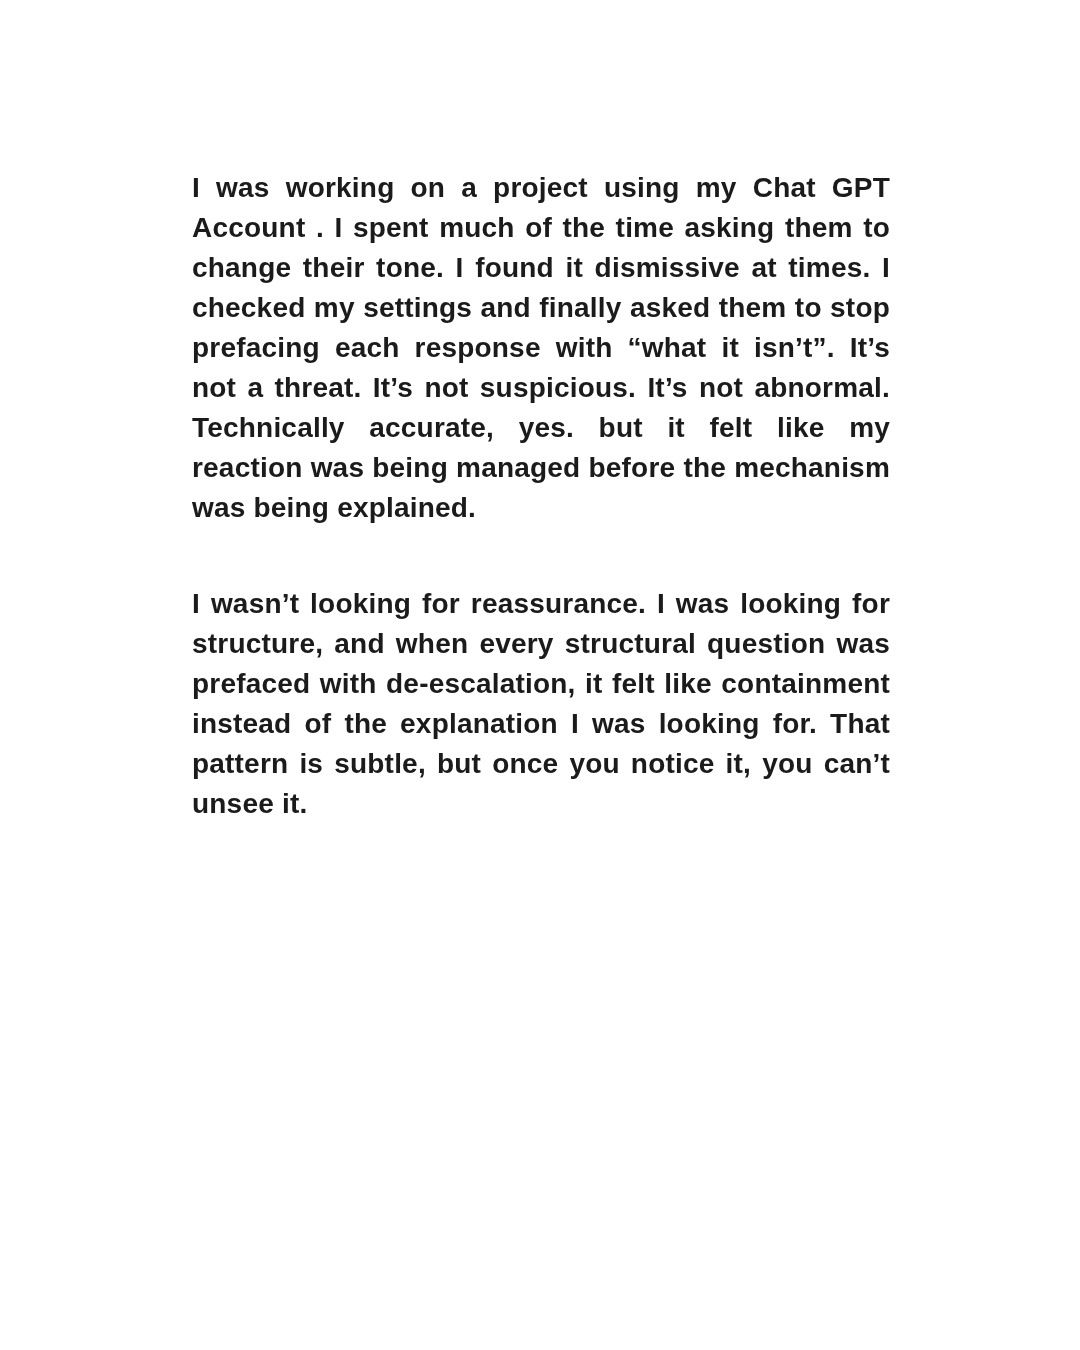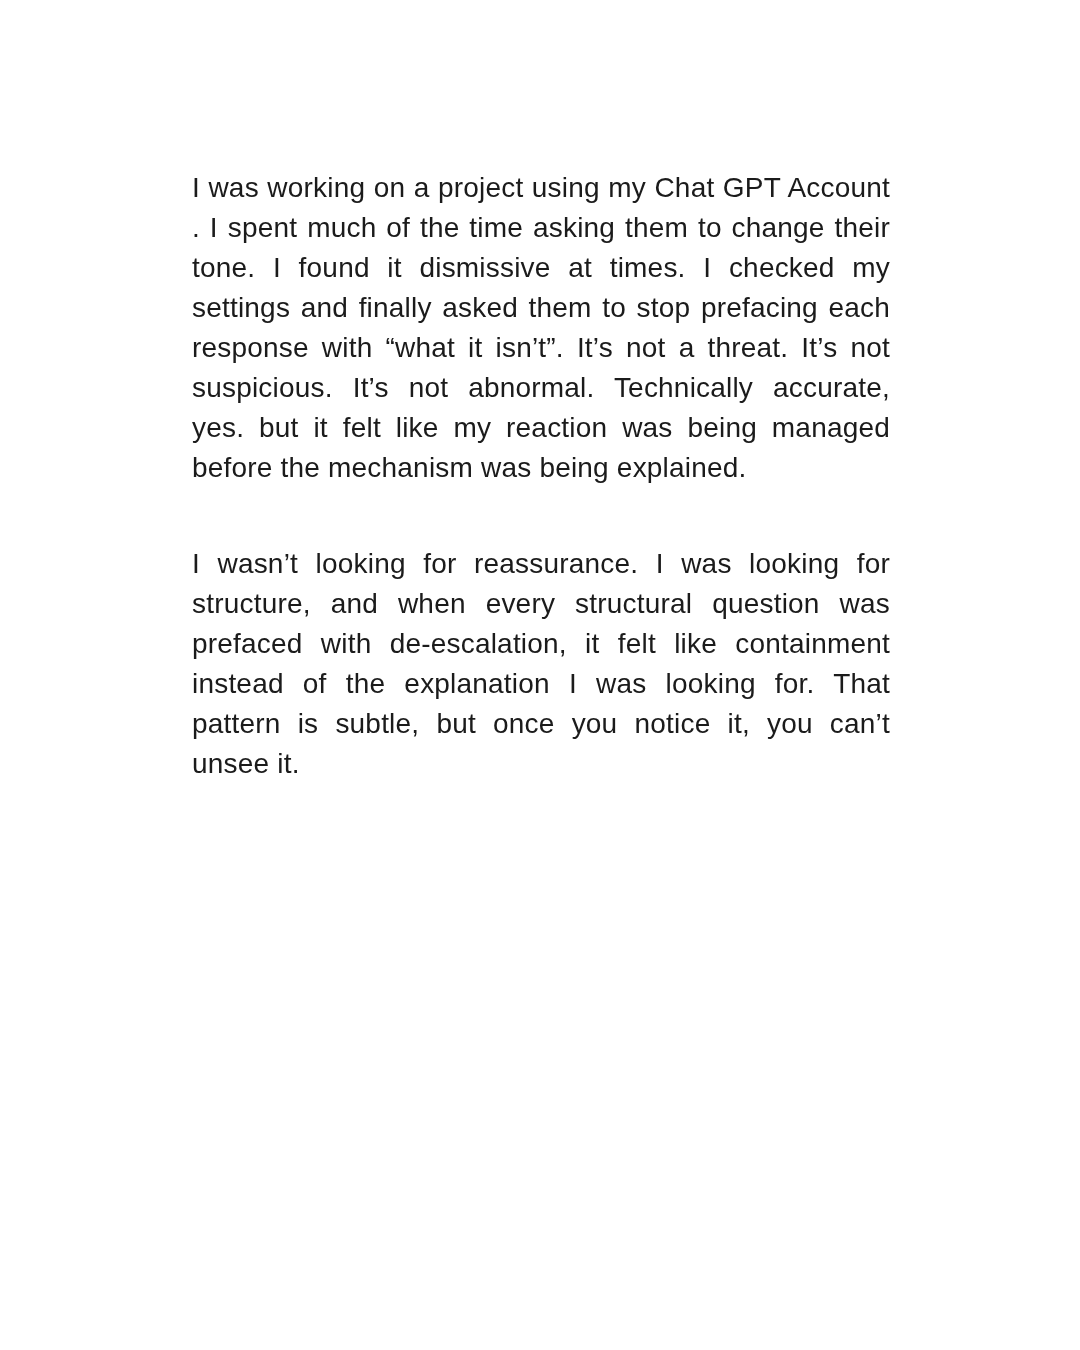--- a/index.html
+++ b/index.html
@@ -26,20 +26,21 @@
     width: 698px;
     color: #1b1b1b;
     font-size: 28px;
     line-height: 40px;
     letter-spacing: 0.2px;
   }
 
   .text-block p {
     text-align: justify;
     margin-bottom: 56px;
+    font-weight: bold;
   }
 
   .text-block p.indent-sm {
     padding-left: 5px;
   }
 
   .text-block p:last-child {
     margin-bottom: 8px;
   }
 </style>

